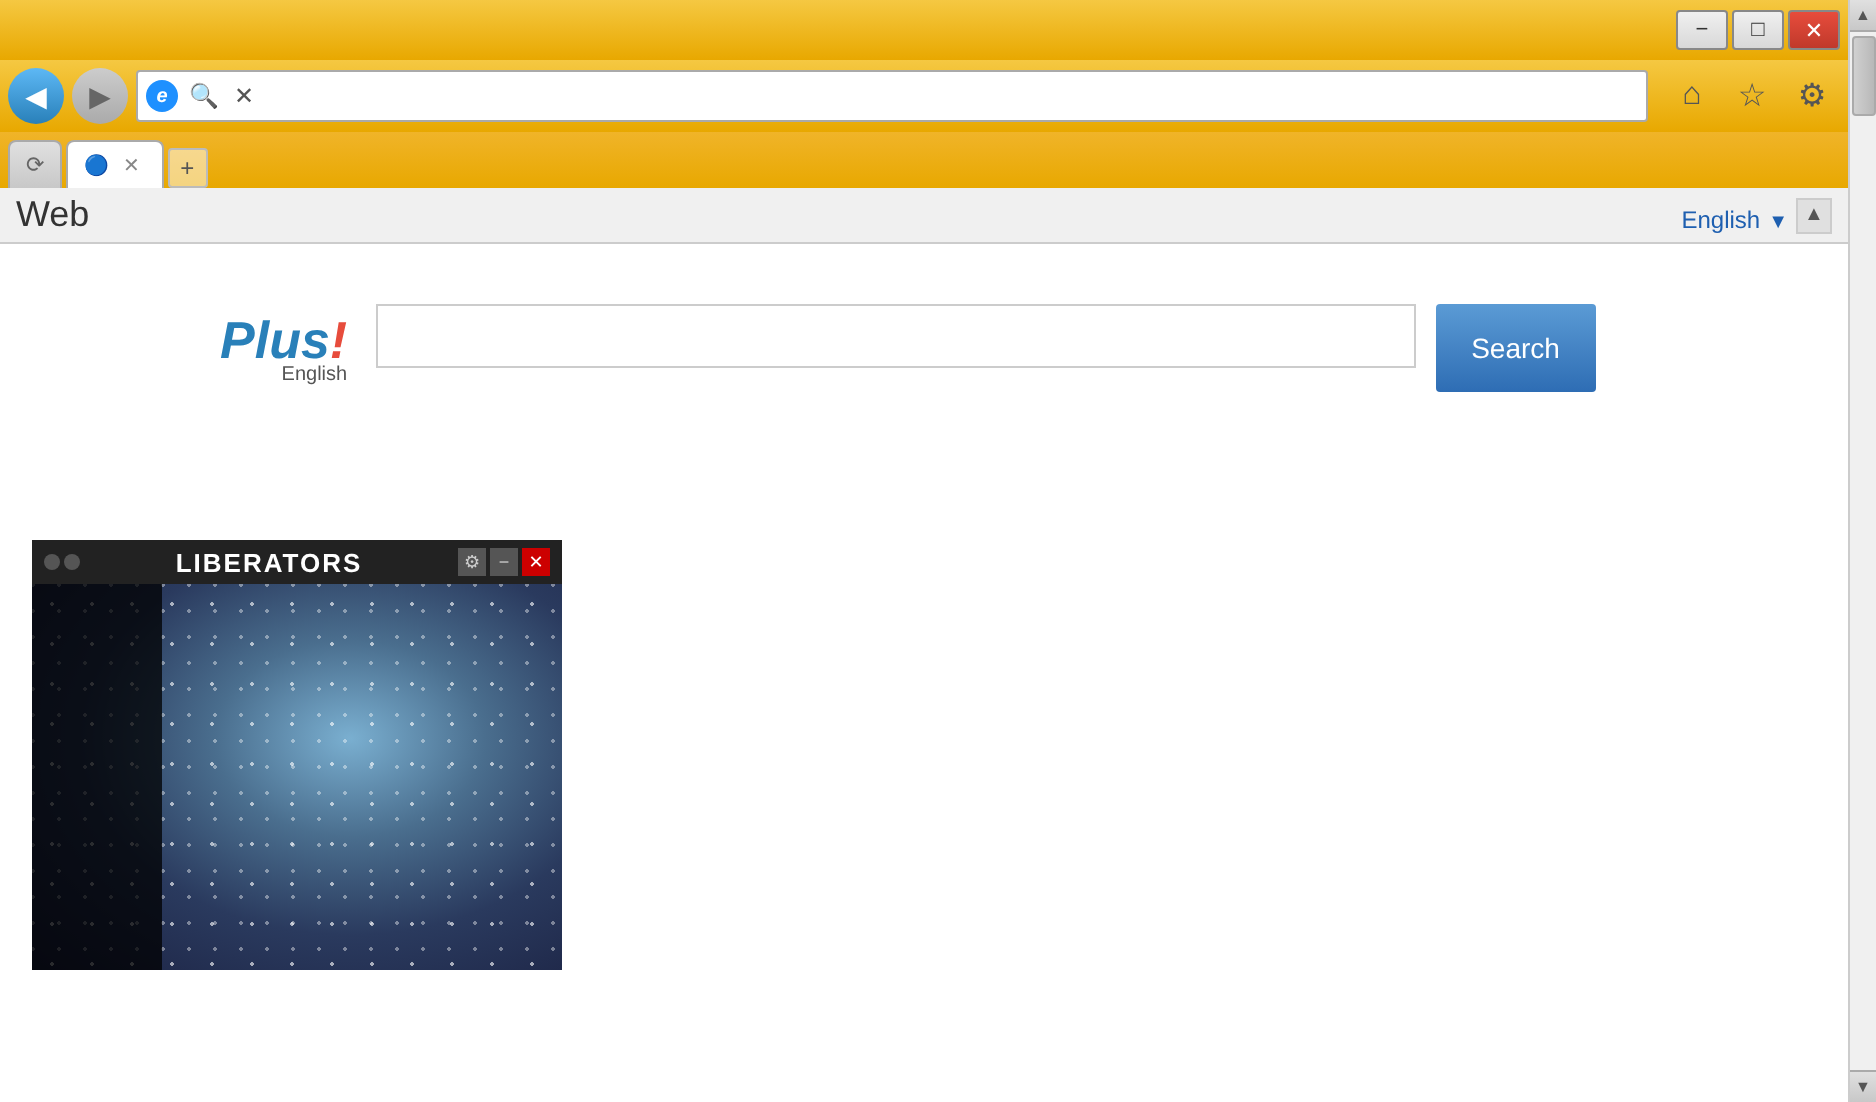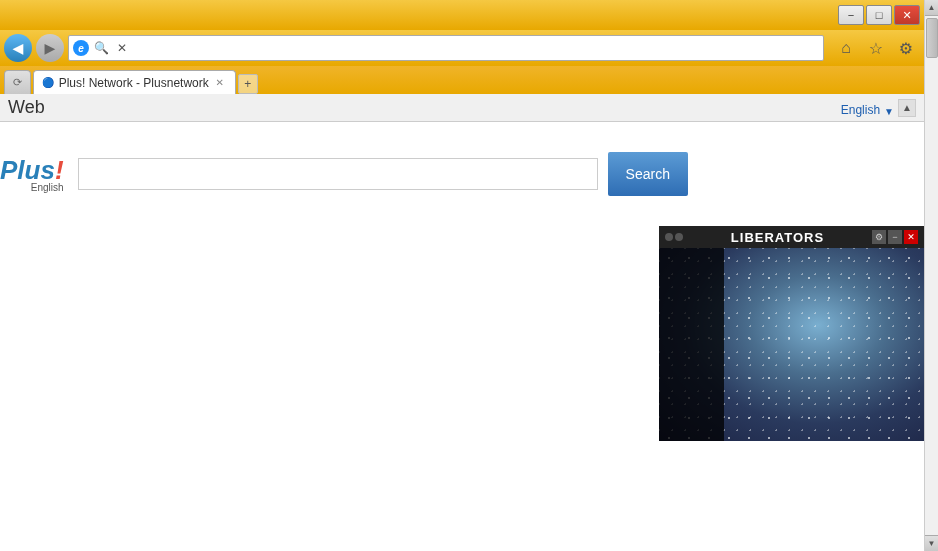--- a/index.html
+++ b/index.html
@@ -260,22 +260,22 @@
       position: relative;
       display: flex;
       flex-direction: column;
       align-items: flex-start;
       padding: 30px 0 0 0;
       height: calc(551px - 30px - 36px - 28px - 28px);
     }
 
     .search-section {
       display: flex;
-      align-items: center;
       gap: 10px;
+      padding-left: 110px;
       margin-bottom: 30px;
     }
 
     
     .logo-container {
       display: flex;
       align-items: center;
       margin-right: 4px;
     }
 
@@ -543,21 +543,20 @@
         </button>
       </div>
     </div>
 
     <div class="tab-bar">
       <div class="tab inactive">
         <span style="font-size:11px; color:#666;">⟳</span>
       </div>
       <div class="tab active">
         <span style="font-size:10px;">🔵</span>
-        <span style="max-width:180px; overflow:hidden; white-space:nowrap; text-overflow:ellipsis;">Plus! Network - Plusnetwork</span>
         <span class="tab-close">✕</span>
       </div>
       <div class="tab-new">+</div>
     </div>
 
     <div class="web-toolbar">
       <span class="web-toolbar-left">Web</span>
       <div class="web-toolbar-right">
         <a class="english-link">English</a>
         <span class="dropdown-arrow">▼</span>
@@ -576,21 +575,21 @@
               <span class="logo-plus">Plus</span>
               <span class="logo-exclaim">!</span>
             </div>
             <span class="logo-network">English</span>
           </div>
         </div>
         <input class="search-input" type="text" value="" placeholder="" style="">
         <button class="search-button">Search</button>
       </div>
 
-      <div style="width:100%; display:flex; justify-content:flex-end; padding-left:0;">
+      <div style="width:100%; display:flex; justify-content:flex-start; padding-left:16px;margin-top:44px;">
         <div class="ad-banner">
           <div class="ad-header">
             <div class="ad-header-left">
               <div class="ad-dots">
                 <div class="ad-dot"></div>
                 <div class="ad-dot"></div>
               </div>
             </div>
             <span class="ad-title">LIBERATORS</span>
             <div class="ad-header-right">

